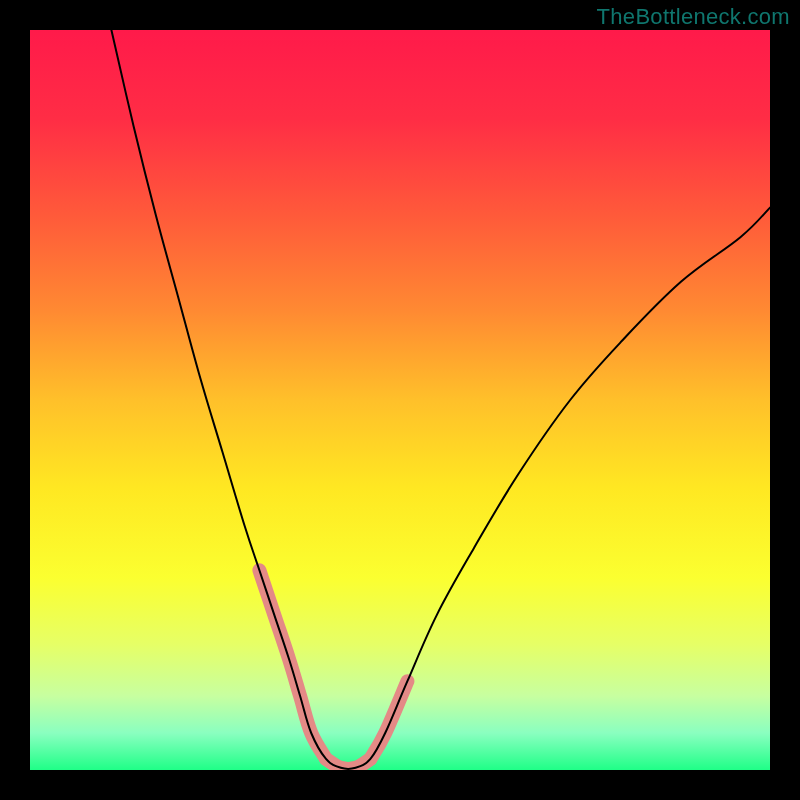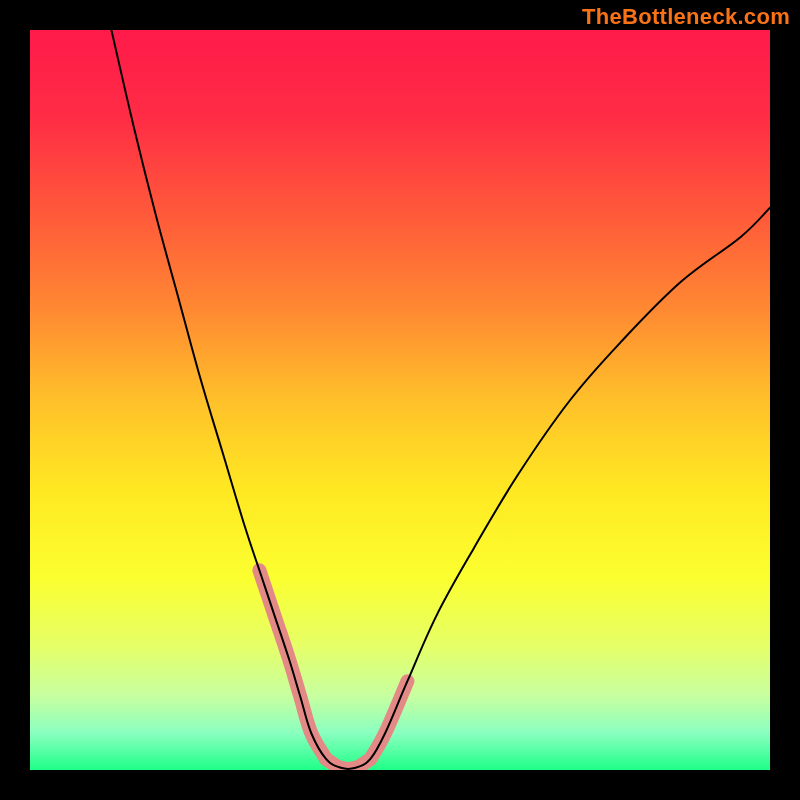--- a/index.html
+++ b/index.html
@@ -13,23 +13,23 @@
   .frame {
     width: 800px;
     height: 800px;
     background: #000;
     position: relative;
   }
   .watermark {
     position: absolute;
     top: 4px;
     right: 10px;
-    color: #f97316;
+    color: #0f766e;
     font-size: 22px;
-    font-weight: 700;
+    font-weight: 400;
     letter-spacing: 0.3px;
     z-index: 50;
   }
   .plot-area {
     position: absolute;
     left: 30px;
     top: 30px;
     width: 740px;
     height: 740px;
     overflow: hidden;

